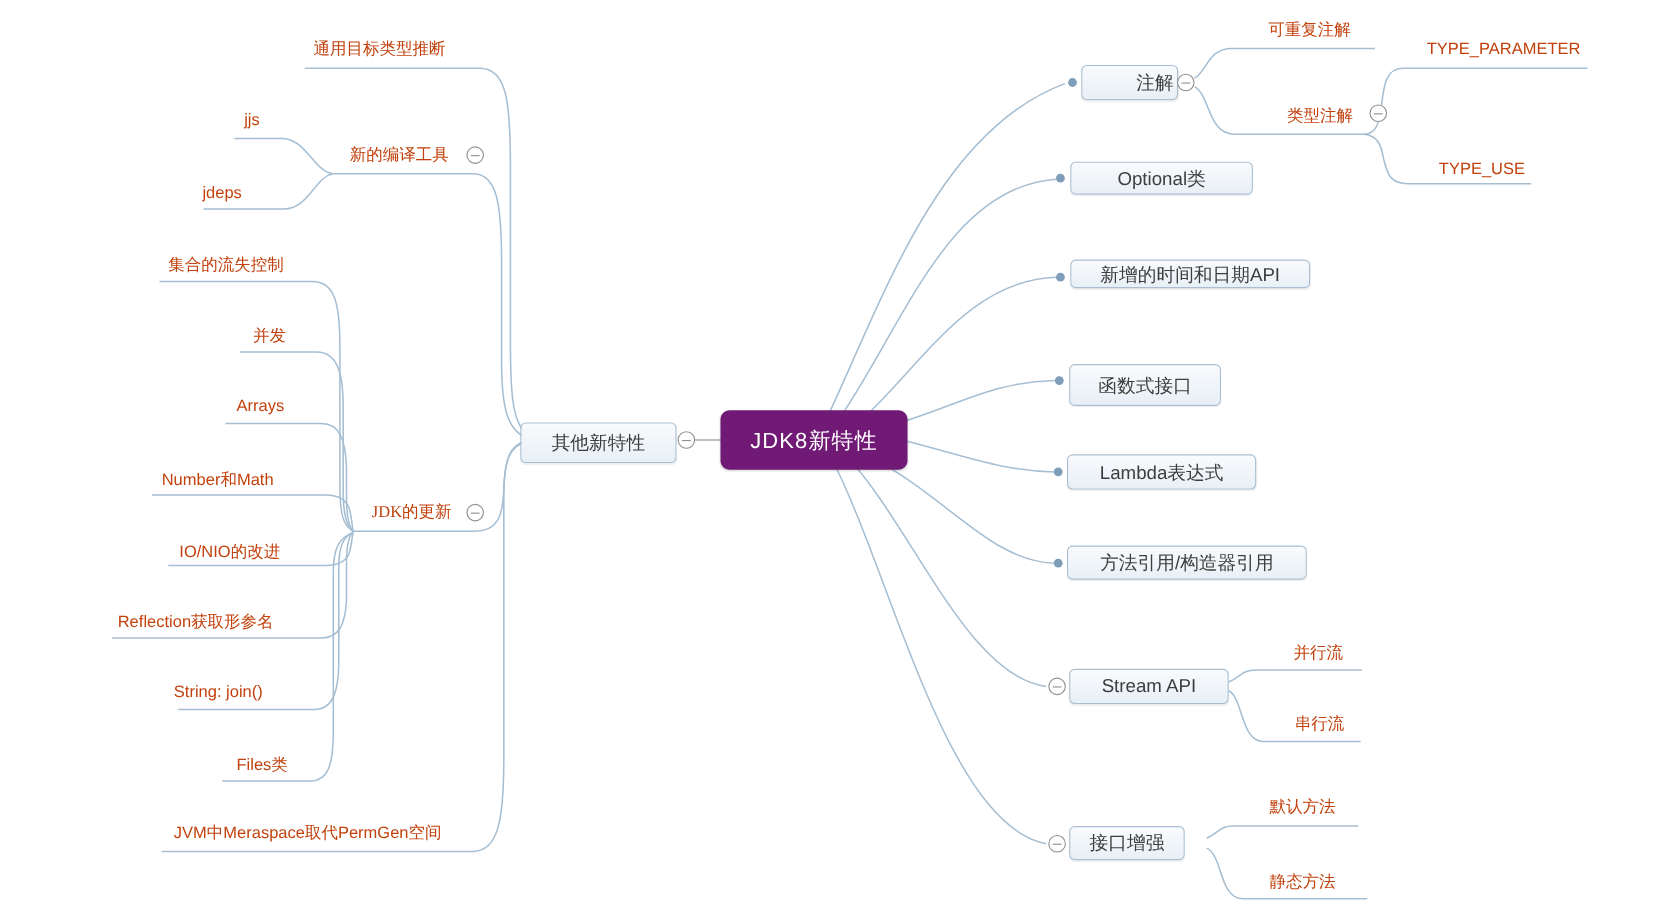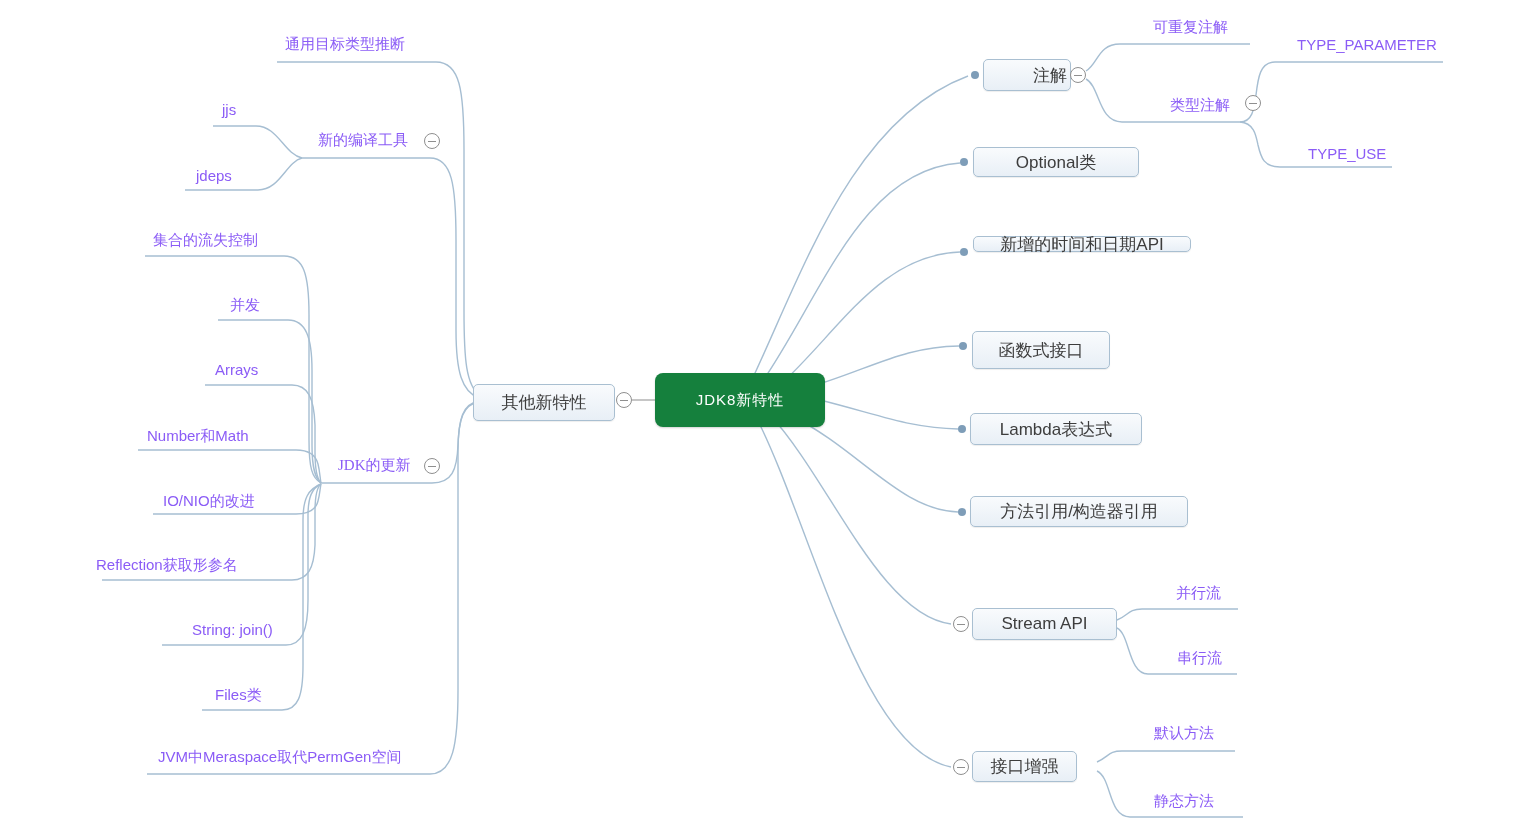--- a/index.html
+++ b/index.html
@@ -6,28 +6,28 @@
   .canvas {
     position:relative; width:1514px; height:825px; background:#ffffff;
     font-family:"Liberation Sans","DejaVu Sans",sans-serif; overflow:hidden;
   }
   svg.lines { position:absolute; left:0; top:0; }
   .node {
     position:absolute; display:flex; align-items:center; justify-content:center;
     box-sizing:border-box; color:#3d3d3d; white-space:nowrap; cursor:default;
   }
   .central {
-    background:#15803d; color:#ffffff; font-size:15px; border-radius:8px;
+    background:#701a75; color:#ffffff; font-size:20px; border-radius:8px;
     box-shadow:0 1px 2px rgba(0,0,0,.18); letter-spacing:1px;
   }
   .topic {
     background:linear-gradient(#f9fbfd,#e8eff6); border:1px solid #a9bfd1;
     border-radius:5px; font-size:17px; box-shadow:0 1px 1px rgba(0,0,0,.07);
   }
-  .leaf { position:absolute; font-size:15px; color:#8b5cf6; white-space:nowrap; }
+  .leaf { position:absolute; font-size:15px; color:#c2410c; white-space:nowrap; }
   .collapse {
     position:absolute; width:16px; height:16px; box-sizing:border-box;
     border:1px solid #8f8f8f; border-radius:50%; background:#ffffff;
     display:flex; align-items:center; justify-content:center; z-index:5;
   }
   .collapse::after { content:""; width:8px; height:1px; background:#8f8f8f; }
 </style>
 </head>
 <body>
 
@@ -85,48 +85,48 @@
       <circle cx="962" cy="512" r="4"></circle>
     </g>
   </svg>
 
   <div class="node central" style="left:655px; top:373px; width:170px; height:54px;">JDK8新特性</div>
 
   <div class="node topic" style="left:473px; top:384px; width:142px; height:37px;">其他新特性</div>
 
   <div class="node topic" style="left:983px; top:59px;  width:88px;  height:32px;padding-left:46px;">注解</div>
   <div class="node topic" style="left:973px; top:147px; width:166px; height:30px;">Optional类</div>
-  <div class="node topic" style="left:973px; top:236px; width:218px; height:16px;">新增的时间和日期API</div>
+  <div class="node topic" style="left:973px; top:236px; width:218px; height:26px;">新增的时间和日期API</div>
   <div class="node topic" style="left:972px; top:331px; width:138px; height:38px;">函数式接口</div>
   <div class="node topic" style="left:970px; top:413px; width:172px; height:32px;">Lambda表达式</div>
   <div class="node topic" style="left:970px; top:496px; width:218px; height:31px;">方法引用/构造器引用</div>
   <div class="node topic" style="left:972px; top:608px; width:145px; height:32px;">Stream API</div>
   <div class="node topic" style="left:972px; top:751px; width:105px; height:31px;">接口增强</div>
 
   <div class="leaf" style="left:1153px; top:18px;">可重复注解</div>
   <div class="leaf" style="left:1170px; top:96px;">类型注解</div>
   <div class="leaf" style="left:1297px; top:36px;">TYPE_PARAMETER</div>
   <div class="leaf" style="left:1308px; top:145px;">TYPE_USE</div>
   <div class="leaf" style="left:1176px; top:584px;">并行流</div>
   <div class="leaf" style="left:1177px; top:649px;">串行流</div>
   <div class="leaf" style="left:1154px; top:724px;">默认方法</div>
   <div class="leaf" style="left:1154px; top:792px;">静态方法</div>
 
   <div class="leaf" style="left:285px; top:35px;">通用目标类型推断</div>
   <div class="leaf" style="left:318px; top:131px;">新的编译工具</div>
   <div class="leaf" style="left:222px; top:101px;">jjs</div>
-  <div class="leaf" style="left:196px; top:167px;">jdeps</div>
+  <div class="leaf" style="left:184px; top:167px;">jdeps</div>
   <div class="leaf" style="left:338px; top:456px;font-family:Liberation Serif, serif;">JDK的更新</div>
   <div class="leaf" style="left:153px; top:231px;">集合的流失控制</div>
   <div class="leaf" style="left:230px; top:296px;">并发</div>
   <div class="leaf" style="left:215px; top:361px;">Arrays</div>
   <div class="leaf" style="left:147px; top:427px;">Number和Math</div>
   <div class="leaf" style="left:163px; top:492px;">IO/NIO的改进</div>
-  <div class="leaf" style="left:96px; top:556px;text-align:right;">Reflection获取形参名</div>
-  <div class="leaf" style="left:192px; top:621px;">String: join()</div>
+  <div class="leaf" style="left:107px; top:556px;text-align:right;">Reflection获取形参名</div>
+  <div class="leaf" style="left:158px; top:621px;">String: join()</div>
   <div class="leaf" style="left:215px; top:686px;">Files类</div>
   <div class="leaf" style="left:158px; top:748px;">JVM中Meraspace取代PermGen空间</div>
 
   <div class="collapse" style="left:616px;  top:392px;"></div>
   <div class="collapse" style="left:1070px; top:67px;"></div>
   <div class="collapse" style="left:1245px; top:95px;"></div>
   <div class="collapse" style="left:953px;  top:616px;"></div>
   <div class="collapse" style="left:953px;  top:759px;"></div>
   <div class="collapse" style="left:424px;  top:133px;"></div>
   <div class="collapse" style="left:424px;  top:458px;"></div>

